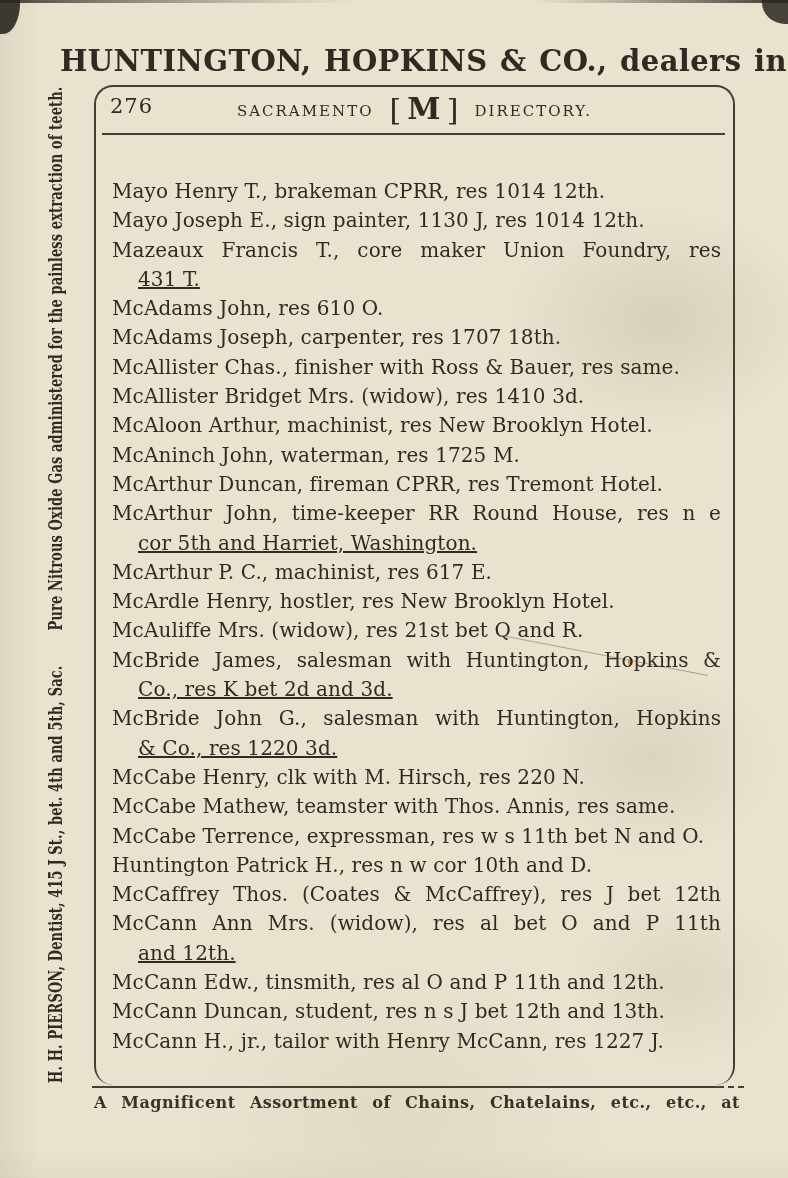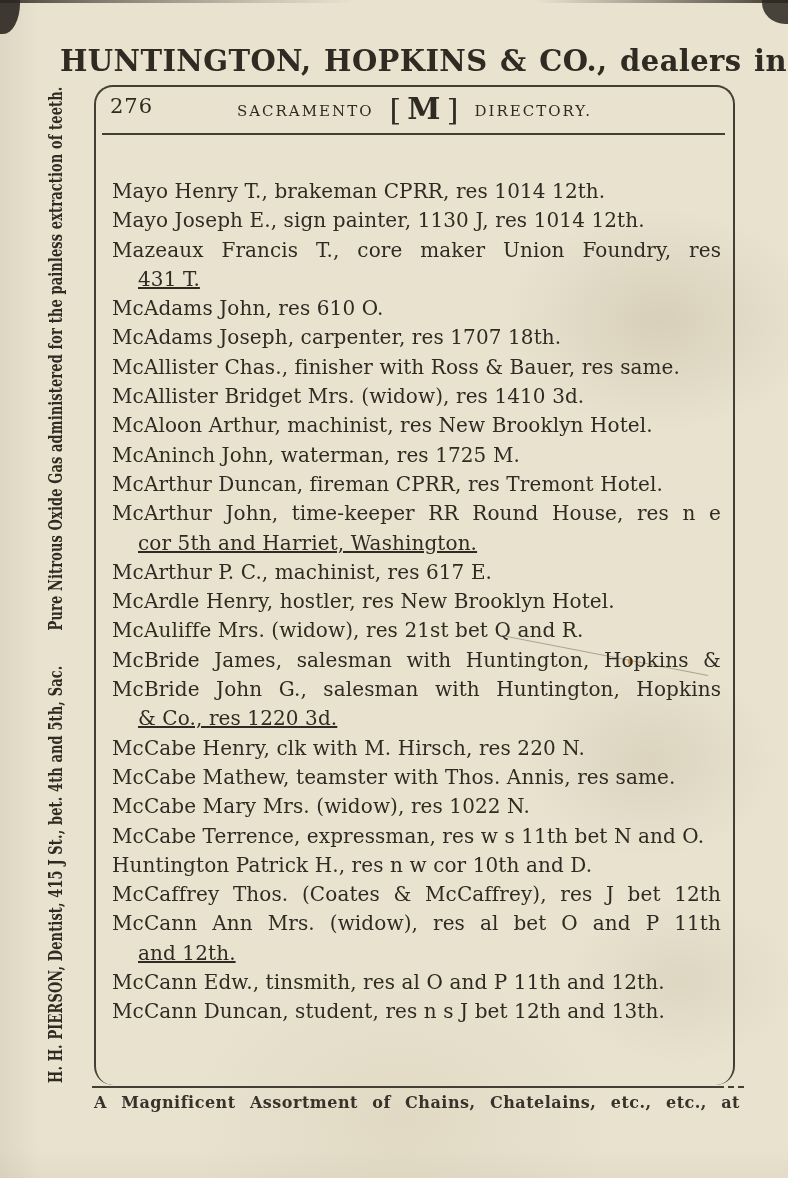--- a/index.html
+++ b/index.html
@@ -181,31 +181,32 @@
       <div class="dir-line">McAllister Bridget Mrs. (widow), res 1410 3d.</div>
       <div class="dir-line">McAloon Arthur, machinist, res New Brooklyn Hotel.</div>
       <div class="dir-line">McAninch John, waterman, res 1725 M.</div>
       <div class="dir-line">McArthur Duncan, fireman CPRR, res Tremont Hotel.</div>
       <div class="dir-line justified">McArthur John, time-keeper RR Round House, res n e</div>
       <div class="dir-line indent">cor 5th and Harriet, Washington.</div>
       <div class="dir-line">McArthur P. C., machinist, res 617 E.</div>
       <div class="dir-line">McArdle Henry, hostler, res New Brooklyn Hotel.</div>
       <div class="dir-line">McAuliffe Mrs. (widow), res 21st bet Q and R.</div>
       <div class="dir-line justified">McBride James, salesman with Huntington, Hopkins &amp;</div>
+      <div class="dir-line indent">Co., res K bet 2d and 3d.</div>
       <div class="dir-line justified">McBride John G., salesman with Huntington, Hopkins</div>
       <div class="dir-line indent">&amp; Co., res 1220 3d.</div>
       <div class="dir-line">McCabe Henry, clk with M. Hirsch, res 220 N.</div>
       <div class="dir-line">McCabe Mathew, teamster with Thos. Annis, res same.</div>
-      <div class="dir-line">McCabe Mary Mrs. (widow), res 1022 N.</div>
       <div class="dir-line">McCabe Terrence, expressman, res w s 11th bet N and O.</div>
       <div class="dir-line">Huntington Patrick H., res n w cor 10th and D.</div>
       <div class="dir-line justified">McCaffrey Thos. (Coates &amp; McCaffrey), res J bet 12th</div>
       <div class="dir-line justified">McCann Ann Mrs. (widow), res al bet O and P 11th</div>
       <div class="dir-line indent">and 12th.</div>
       <div class="dir-line">McCann Edw., tinsmith, res al O and P 11th and 12th.</div>
       <div class="dir-line">McCann Duncan, student, res n s J bet 12th and 13th.</div>
+      <div class="dir-line">McCann H., jr., tailor with Henry McCann, res 1227 J.</div>
     </div>
 </div>
 
 <div class="bottom-rule"></div>
 <div class="bottom-rule-dash"></div>
 
 <div class="bottom-banner">A Magnificent Assortment of Chains, Chatelains, etc., etc., at</div>
 
 </body></html>

